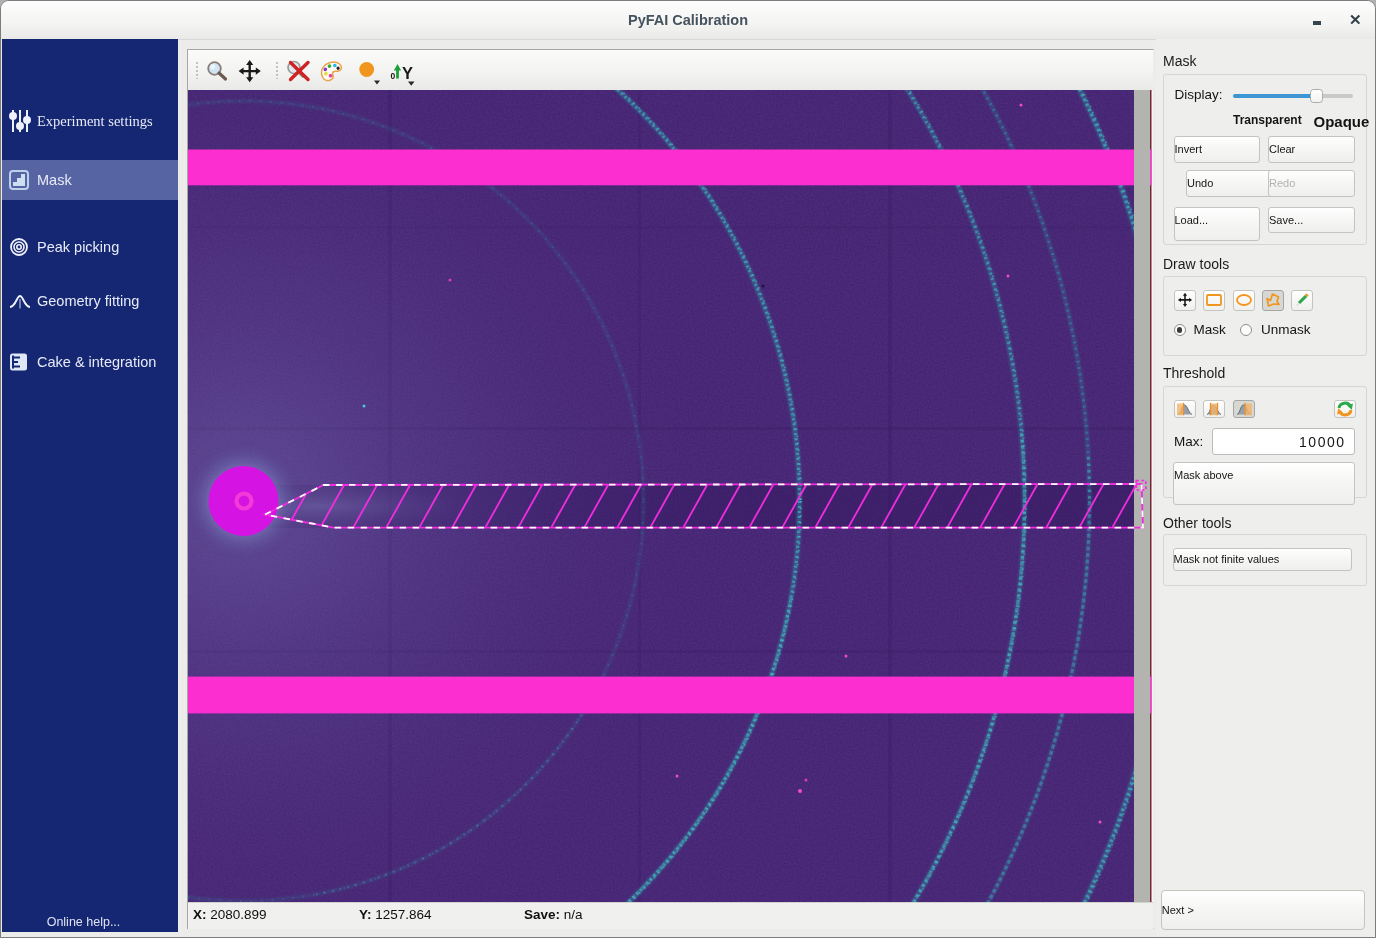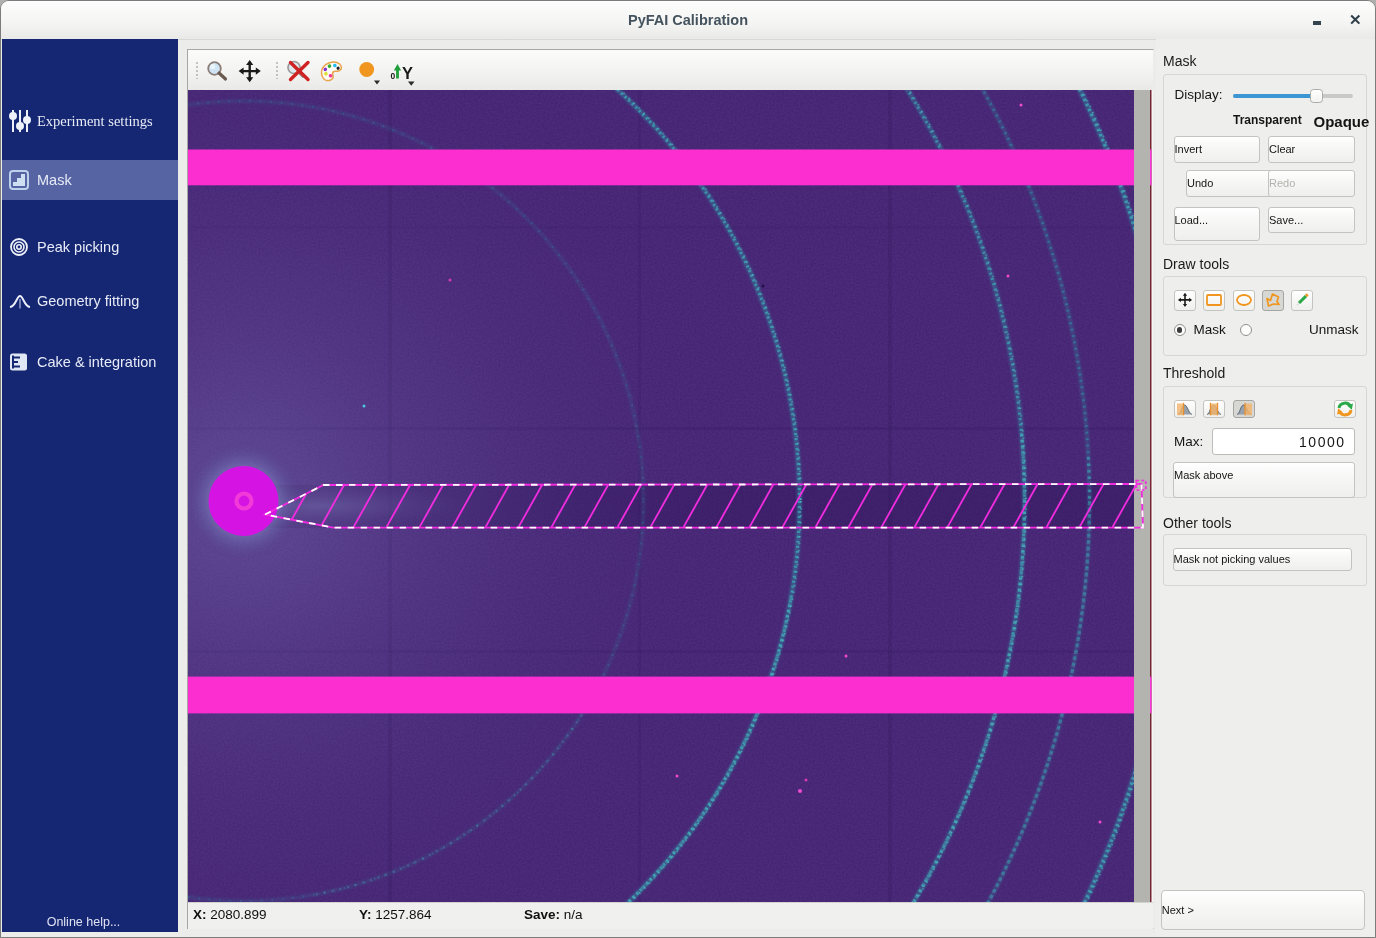--- a/index.html
+++ b/index.html
@@ -324,21 +324,21 @@
         <path d="M3.4 9.4 L10.4 2.4 L12.6 4.6 L5.6 11.6 Z" fill="#2aa84a"></path>
         <path d="M10.4 2.4 L12 0.8 L14.2 3 L12.6 4.6 Z" fill="#f0961e"></path>
         <path d="M3.1 9.7 L5.3 11.9 L2.2 12.8 Z" fill="#e8e8e6"></path>
         <path d="M2.9 11.9 L3.1 12.5 L2.2 12.8 Z" fill="#444"></path>
       </svg>
     </div>
     <div style="position:absolute;left:17.5px;top:285px;width:12px;height:12px;border-radius:50%;background:#fdfdfd;border:1px solid #8f8f8c;box-sizing:border-box;"></div>
     <div style="position:absolute;left:20.7px;top:288.2px;width:5.6px;height:5.6px;border-radius:50%;background:#3a3a3a;"></div>
     <div style="position:absolute;left:37.5px;top:283px;">Mask</div>
     <div style="position:absolute;left:84px;top:285px;width:12px;height:12px;border-radius:50%;background:#fdfdfd;border:1px solid #8f8f8c;box-sizing:border-box;"></div>
-    <div style="position:absolute;left:105px;top:283px;margin-left:48px;">Unmask</div>
+    <div style="position:absolute;left:105px;top:283px;">Unmask</div>
 
     <div class="hdr" style="top:326px;">Threshold</div>
     <div class="grp" style="top:346.6px;height:110px;"></div>
     <div class="tbtn" style="left:18px;top:361px;height:18px;">
       <svg width="16" height="13" viewBox="0 0 16 13">
         <path d="M1 12 C4 11.5 4.5 2.5 7.5 2.5 C10.5 2.5 11 10 15 12 Z" fill="#95a0ab"></path>
         <path d="M1 12 C4 11.5 4.5 2.5 7.5 2.5 C10.5 2.5 11 10 15 12" fill="none" stroke="#4a5560" stroke-width="0.8"></path>
         <rect x="0" y="1" width="6.5" height="12" fill="#f3b469" opacity="0.8"></rect>
         <line x1="6.5" y1="0" x2="6.5" y2="13" stroke="#e89030" stroke-width="1.3"></line>
       </svg>
@@ -363,21 +363,21 @@
     <div class="tbtn" style="left:178px;top:361px;height:18px;">
       <svg width="17" height="16" viewBox="0 0 17 16">
         <path d="M2.5 7 A6 5.5 0 0 1 14 5.5" fill="none" stroke="#2aa84a" stroke-width="3"></path>
         <path d="M16.5 2.5 L15.3 8.8 L10.5 4.6 Z" fill="#2aa84a"></path>
         <path d="M14.5 9 A6 5.5 0 0 1 3 10.5" fill="none" stroke="#f0961e" stroke-width="3"></path>
         <path d="M0.5 13.5 L1.7 7.2 L6.5 11.4 Z" fill="#f0961e"></path>
       </svg>
     </div>
     <div style="position:absolute;left:18px;top:395px;">Max:</div>
     <div style="position:absolute;left:56px;top:388.5px;width:142.5px;height:27.5px;background:#ffffff;border:1px solid #bcbcb8;border-radius:3px;box-sizing:border-box;text-align:right;line-height:26px;padding-right:8px;font-size:14px;letter-spacing:1.5px;">10000</div>
-    <div class="btn" style="left:17px;top:422.6px;width:182px;height:36px;line-height:25px;">Mask above</div>
+    <div class="btn" style="left:17px;top:422.6px;width:182px;height:43px;line-height:25px;">Mask above</div>
 
     <div class="hdr" style="top:476px;">Other tools</div>
     <div class="grp" style="top:495px;height:50px;"></div>
-    <div class="btn" style="left:16.5px;top:509.3px;width:179px;height:23px;line-height:21px;">Mask not picking values</div>
+    <div class="btn" style="left:16.5px;top:509.3px;width:179px;height:23px;line-height:21px;">Mask not finite values</div>
 
     <div class="btn" style="left:4.8px;top:850.6px;width:204px;height:40.5px;line-height:38px;border-radius:4px;">Next &gt;</div>
   </div>
 </div>
 
 </body></html>

